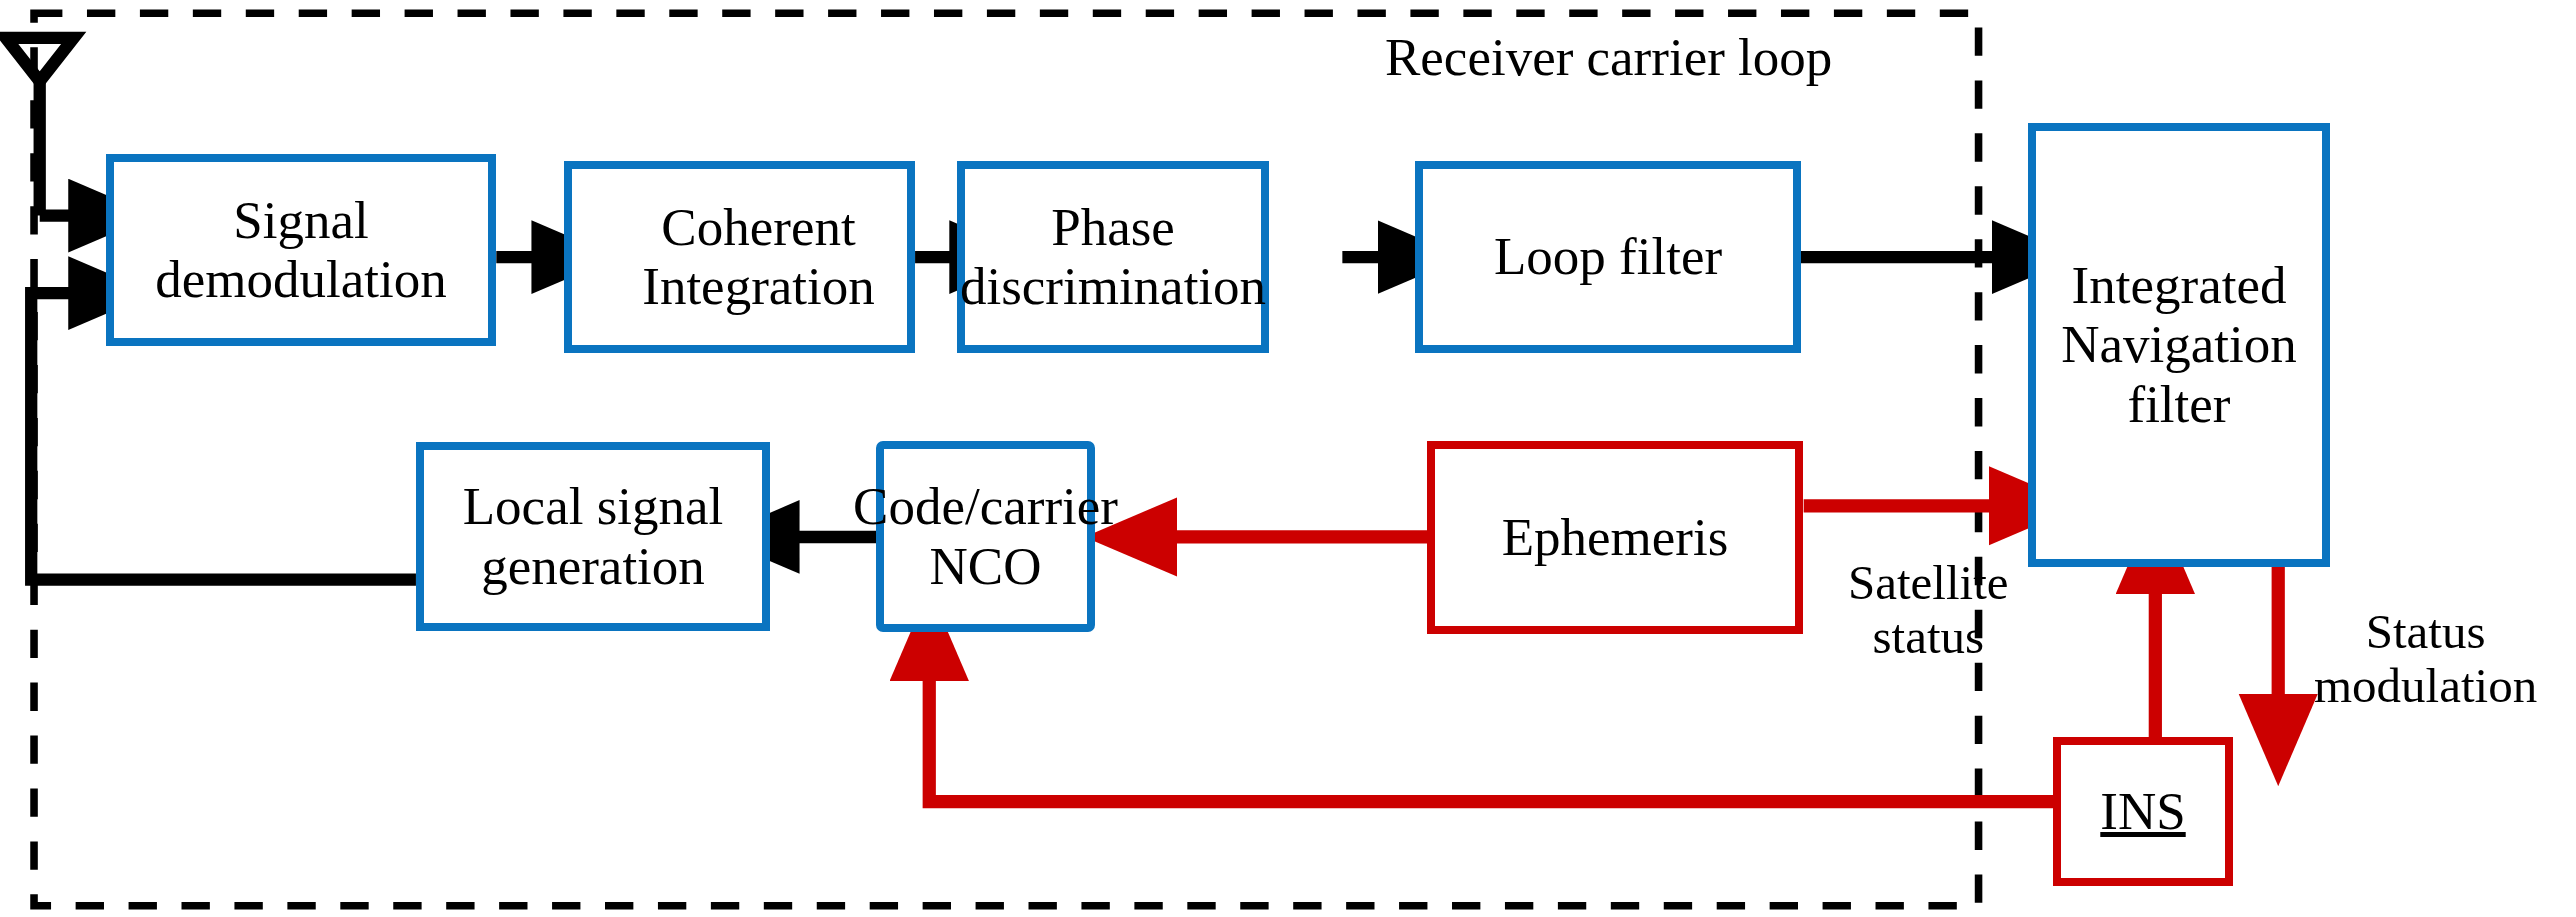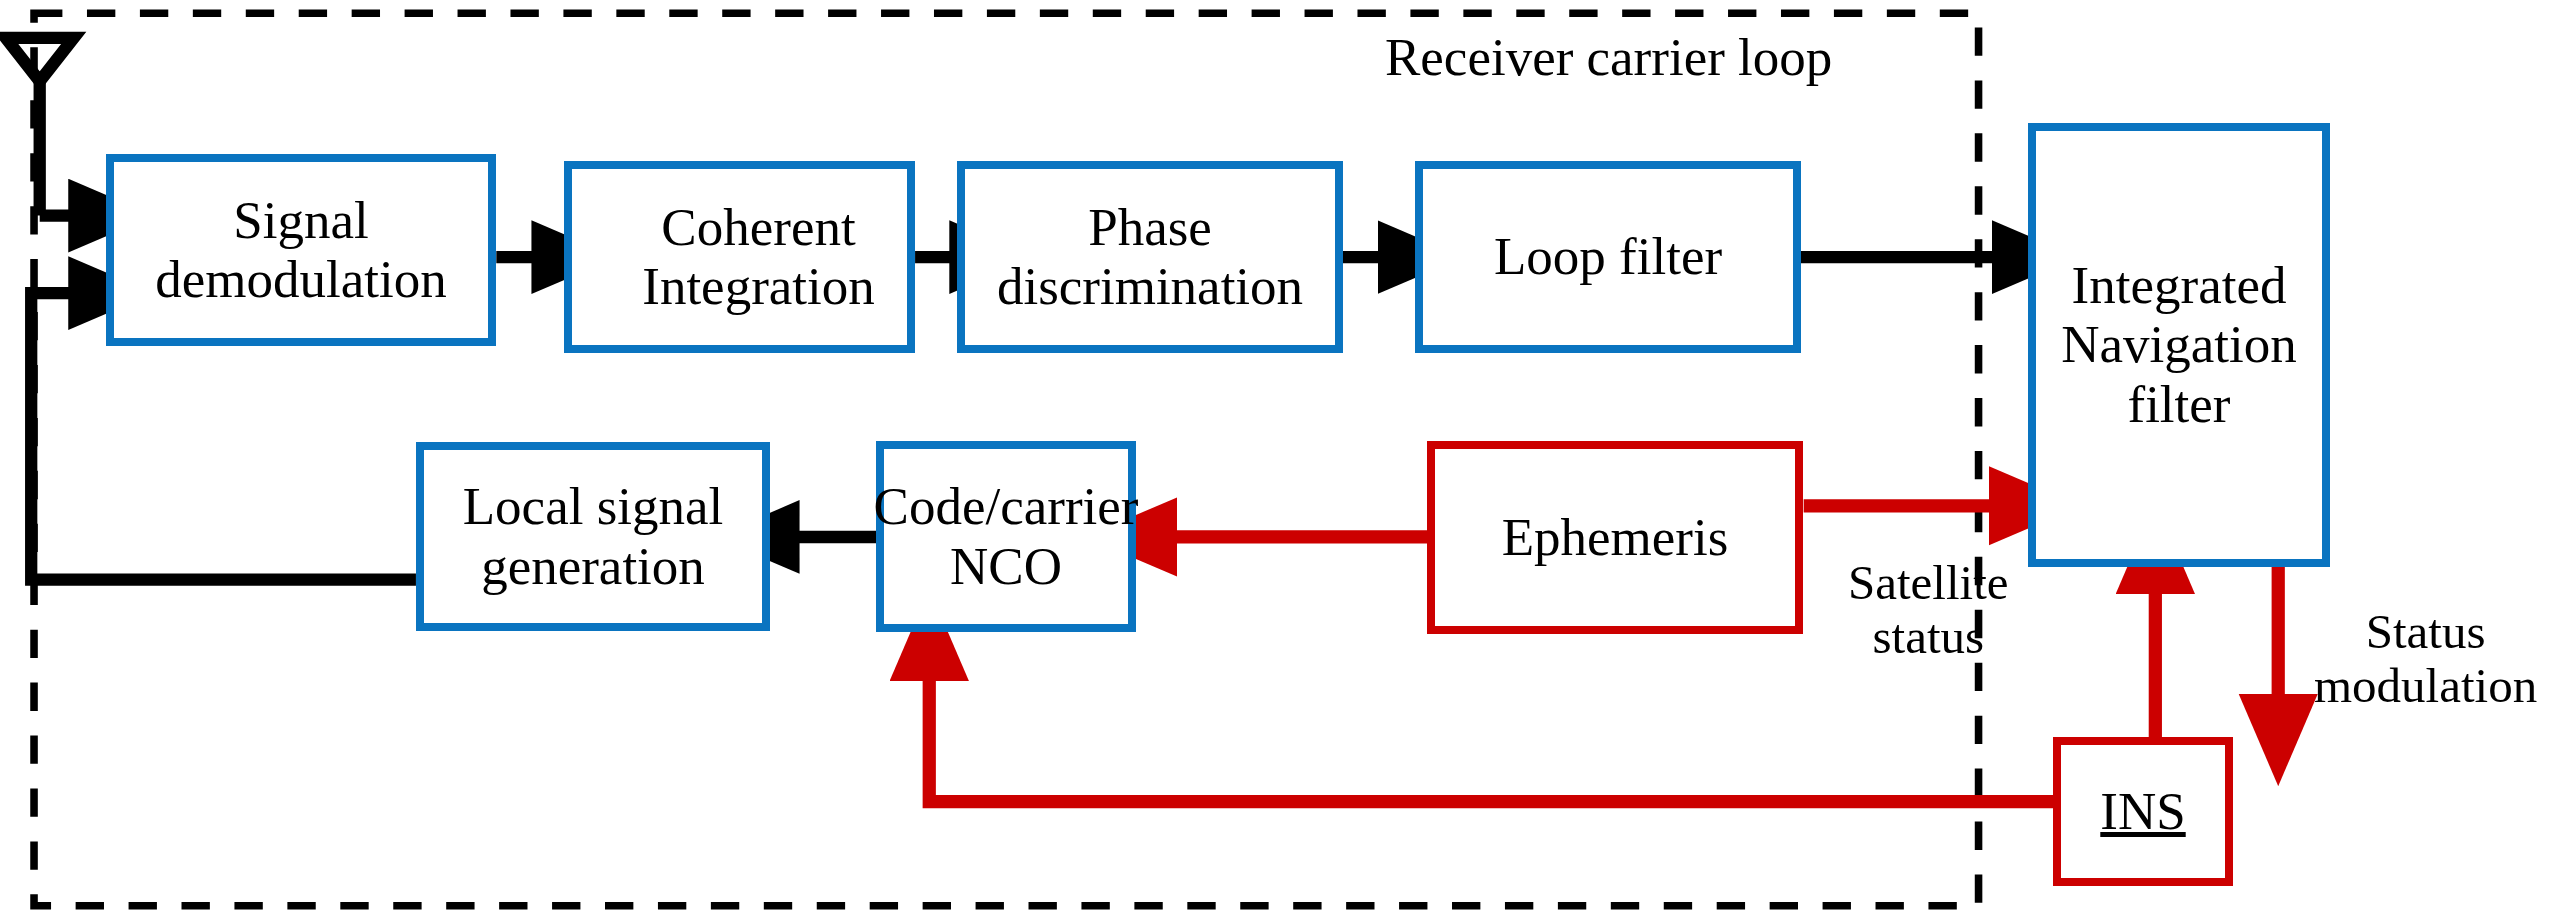--- a/index.html
+++ b/index.html
@@ -94,41 +94,41 @@
   <div class="node blue t56" style="left:106px; top:154px; width:390px; height:192px;">
     <span class="lbl" style="white-space: pre-line;">Signal
 demodulation</span>
   </div>
 
   <div class="node blue t56" style="left:564px; top:161px; width:351px; height:192px;">
     <span class="lbl" style="white-space: pre-line; margin-left: 38px;">Coherent
 Integration</span>
   </div>
 
-  <div class="node blue t56" style="left:957px; top:161px; width:386px; height:192px;">
+  <div class="node blue t56" style="left:957px; top:161px; width:312px; height:192px;">
     <span class="lbl" style="white-space: pre-line;">Phase
 discrimination</span>
   </div>
 
   <div class="node blue t56" style="left:1415px; top:161px; width:386px; height:192px;">
     <span class="lbl" style="white-space: pre-line;">Loop filter</span>
   </div>
 
   <div class="node blue t56" style="left:2028px; top:123px; width:302px; height:444px;">
     <span class="lbl" style="white-space: pre-line;">Integrated
 Navigation
 filter</span>
   </div>
 
   <div class="node blue t56" style="left:416px; top:442px; width:354px; height:189px;">
     <span class="lbl" style="white-space: pre-line;">Local signal
 generation</span>
   </div>
 
-  <div class="node blue t56" style="left:876px; top:441px; width:260px; height:191px;">
+  <div class="node blue t56" style="left:876px; top:441px; width:219px; height:191px;border-radius:7px;">
     <span class="lbl" style="white-space: pre-line;">Code/carrier
 NCO</span>
   </div>
 
   <div class="node red t56" style="left:1427px; top:441px; width:376px; height:193px;">
     <span class="lbl" style="white-space: pre-line;">Ephemeris</span>
   </div>
 
   <div class="node red t56" style="left:2053px; top:737px; width:180px; height:149px;">
     <span class="lbl" style="white-space: pre-line; text-decoration: underline;">INS</span>

